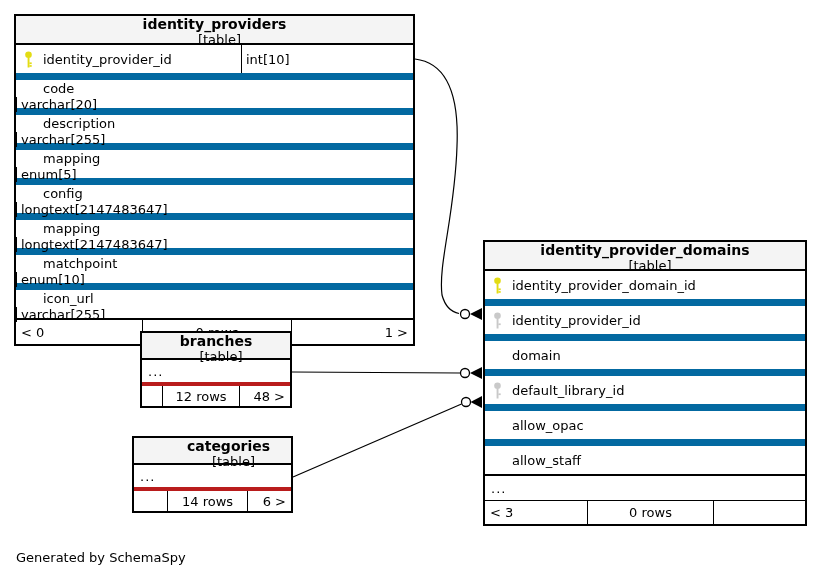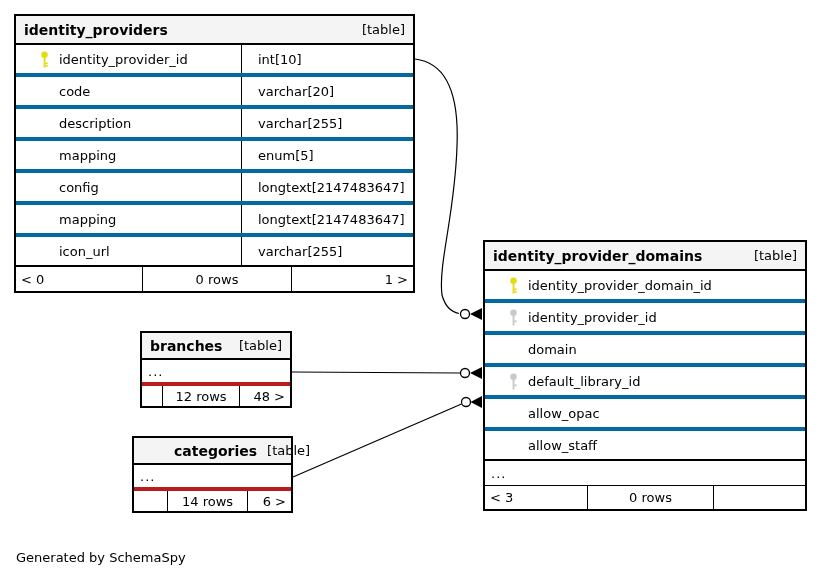--- a/index.html
+++ b/index.html
@@ -3,28 +3,28 @@
 <meta charset="utf-8">
 <style>
   html,body{margin:0;padding:0;}
   body{
     width:819px;height:579px;position:relative;background:#ffffff;
     font-family:"DejaVu Sans","Liberation Sans",sans-serif;
     font-size:13px;color:#000;overflow:hidden;
   }
   .tbl{position:absolute;background:#fff;border:2px solid #000;box-sizing:border-box;z-index:2;}
   .hdr{display:flex;justify-content:space-between;align-items:center;height:27px;
-       background:#f4f4f4;border-bottom:2px solid #000;padding:0 8px;}
+       background:#f4f4f4;border-bottom:2px solid #000;padding:0 8px;flex-direction:column;}
   .tname{font-weight:bold;font-size:14px;white-space:nowrap;}
   .ttag{font-size:13px;margin-left:10px;white-space:nowrap;}
   .row{display:flex;align-items:stretch;height:28px;}
-  .row + .row{border-top:4px solid #0369a1;}
-  .namecell{display:flex;align-items:center;flex:1;min-width:0;margin-left:16px;}
+  .row + .row{border-top:7px solid #0369a1;flex-direction:column;}
+  .namecell{display:flex;align-items:center;flex:1;min-width:0;}
   .typecell{display:flex;align-items:center;width:172px;border-left:1px solid #000;
-            padding-left:16px;box-sizing:border-box;white-space:nowrap;}
+            padding-left:4px;box-sizing:border-box;white-space:nowrap;}
   .key-primary,.key-foreign,.key-none{display:inline-flex;align-items:center;width:10px;
             margin-left:8px;flex:none;}
   .key-primary{color:#e3dc13;}
   .key-foreign{color:#c9c9c9;}
   .key-none{visibility:hidden;}
   .cname{margin-left:9px;white-space:nowrap;}
   .ell{display:flex;align-items:center;height:22px;padding-left:6px;letter-spacing:1px;}
   .t-domains .ell{border-top:2px solid #000;height:24px;}
   .tfoot{display:flex;align-items:stretch;}
   .t-providers .tfoot{border-top:2px solid #000;height:24px;}
@@ -131,20 +131,32 @@
     <span class="typecell">longtext[2147483647]</span>
   </div>
   <div class="row">
     <span class="namecell">
         <span class="key-none">
           <svg width="9" height="17" viewBox="0 0 9 17">
             <circle cx="4.5" cy="3.8" r="3.3" fill="currentColor"></circle>
             <rect x="3.6" y="6.5" width="1.9" height="10" fill="currentColor"></rect>
           </svg>
         </span>
+        <span class="cname">matchpoint</span>
+      </span>
+    <span class="typecell">enum[10]</span>
+  </div>
+  <div class="row">
+    <span class="namecell">
+        <span class="key-none">
+          <svg width="9" height="17" viewBox="0 0 9 17">
+            <circle cx="4.5" cy="3.8" r="3.3" fill="currentColor"></circle>
+            <rect x="3.6" y="6.5" width="1.9" height="10" fill="currentColor"></rect>
+          </svg>
+        </span>
         <span class="cname">icon_url</span>
       </span>
     <span class="typecell">varchar[255]</span>
   </div>
   <div class="tfoot">
     <span class="fc1">&lt; 0</span>
     <span class="fc2">0 rows</span>
     <span class="fc3">1 &gt;</span>
   </div>
 </div>

